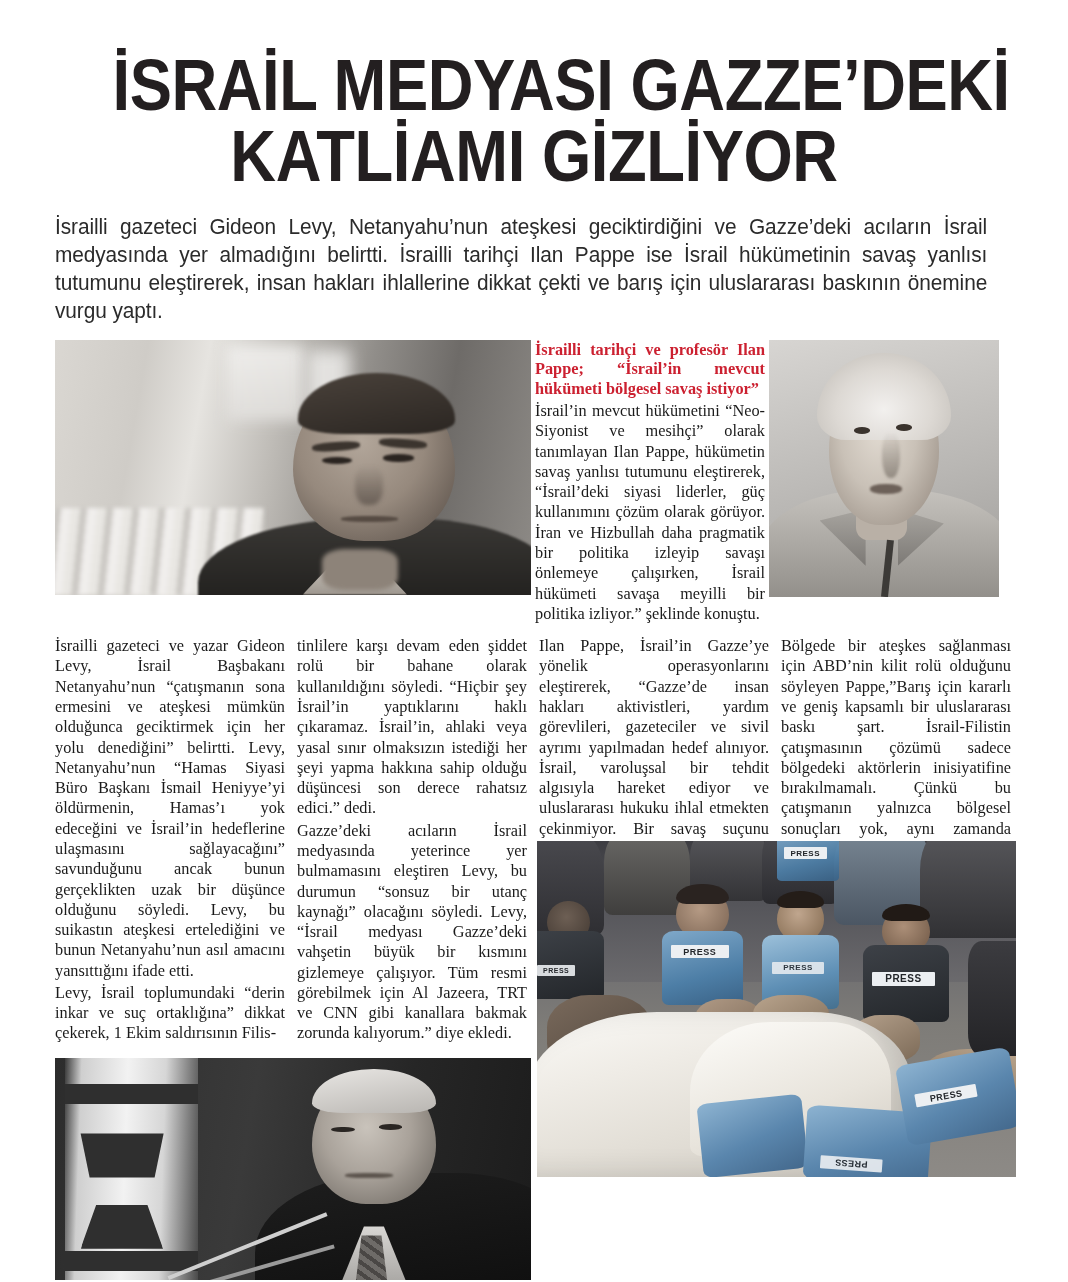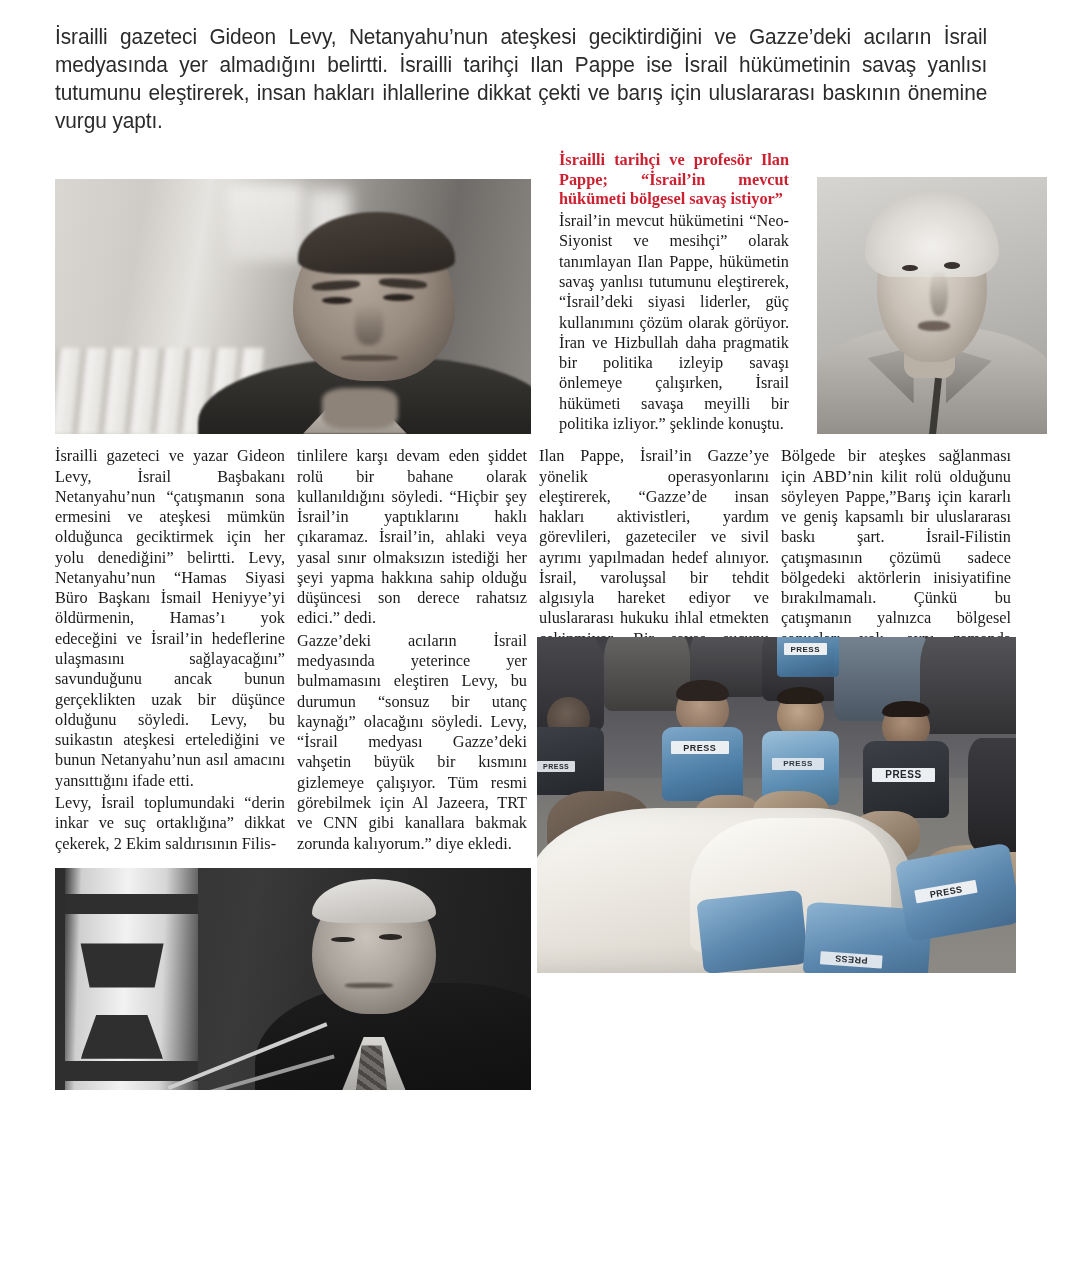--- a/index.html
+++ b/index.html
@@ -51,21 +51,21 @@
     transform-origin: left center;
     letter-spacing: -0.1px;
   }
 
   
   .content {
     position: relative;
     margin: 14px 52px 0 55px;
   }
 
-  .row-top { display: flex; gap: 28px; align-items: flex-end; }
+  .row-top { display: flex; gap: 4px; align-items: flex-start; }
 
   .photo {
     position: relative;
     overflow: hidden;
     background: #888;
     flex: none;
   }
 
   
   .photo-levy { width: 476px; height: 255px; }
@@ -397,20 +397,24 @@
     position: absolute;
     background: linear-gradient(160deg,#8db3d1,#5a86ad 55%,#43688c);
     border-radius: 10%;
   }
 </style>
 </head>
 <body>
 
 <div class="page">
 
+  <h1 class="headline">
+    <span class="headline-line l1">İSRAİL MEDYASI GAZZE’DEKİ</span>
+    <span class="headline-line l2">KATLİAMI GİZLİYOR</span>
+  </h1>
 
   <p class="lead">İsrailli gazeteci Gideon Levy, Netanyahu’nun ateşkesi geciktirdiğini ve Gazze’deki acıların İsrail medyasında yer almadığını belirtti. İsrailli tarihçi Ilan Pappe ise İsrail hükümetinin savaş yanlısı tutumunu eleştirerek, insan hakları ihlallerine dikkat çekti ve barış için uluslararası baskının önemine vurgu yaptı.</p>
 
   <div class="content">
 
     <div class="row-top">
 
       <figure class="photo photo-levy">
         <div class="ph">
           <div class="levy-bg"></div>
@@ -451,21 +455,21 @@
           <div class="pappe-mouth"></div>
           <div class="pappe-strap"></div>
         </div>
       </figure>
     </div>
 
     <div class="cols-bottom">
 
       <div class="col">
         <p>İsrailli gazeteci ve yazar Gideon Levy, İsrail Başbakanı Netanyahu’nun “çatışmanın sona ermesini ve ateşkesi mümkün olduğunca geciktirmek için her yolu denediğini” belirtti. Levy, Netanyahu’nun “Hamas Siyasi Büro Başkanı İsmail Heniyye’yi öldürmenin, Hamas’ı yok edeceğini ve İsrail’in hedeflerine ulaşmasını sağlayacağını” savunduğunu ancak bunun gerçeklikten uzak bir düşünce olduğunu söyledi. Levy, bu suikastın ateşkesi ertelediğini ve bunun Netanyahu’nun asıl amacını yansıttığını ifade etti.</p>
-        <p>Levy, İsrail toplumundaki “derin inkar ve suç ortaklığına” dikkat çekerek, 2 Ekim saldırısının Filis-</p>
+        <p>Levy, İsrail toplumundaki “derin inkar ve suç ortaklığına” dikkat çekerek, 1 Ekim saldırısının Filis-</p>
       </div>
 
       <div class="col">
         <p>tinlilere karşı devam eden şiddet rolü bir bahane olarak kullanıldığını söyledi. “Hiçbir şey İsrail’in yaptıklarını haklı çıkaramaz. İsrail’in, ahlaki veya yasal sınır olmaksızın istediği her şeyi yapma hakkına sahip olduğu düşüncesi son derece rahatsız edici.” dedi.</p>
         <p>Gazze’deki acıların İsrail medyasında yeterince yer bulmamasını eleştiren Levy, bu durumun “sonsuz bir utanç kaynağı” olacağını söyledi. Levy, “İsrail medyası Gazze’deki vahşetin büyük bir kısmını gizlemeye çalışıyor. Tüm resmi görebilmek için Al Jazeera, TRT ve CNN gibi kanallara bakmak zorunda kalıyorum.” diye ekledi.</p>
       </div>
 
       <div class="col">
         <p>Ilan Pappe, İsrail’in Gazze’ye yönelik operasyonlarını eleştirerek, “Gazze’de insan hakları aktivistleri, yardım görevlileri, gazeteciler ve sivil ayrımı yapılmadan hedef alınıyor. İsrail, varoluşsal bir tehdit algısıyla hareket ediyor ve uluslararası hukuku ihlal etmekten çekinmiyor. Bir savaş suçunu diğerinin ardından işlemeye devam ediyor.” ifadelerini kullandı.</p>
       </div>
@@ -491,21 +495,21 @@
           <div class="net-head"></div>
           <div class="net-hair"></div>
           <div class="net-eye-l"></div>
           <div class="net-eye-r"></div>
           <div class="net-mouth"></div>
           <div class="net-mic"></div>
           <div class="net-mic2"></div>
         </div>
       </figure>
 
-      <figure class="photo photo-press" style="position:absolute; right:0; top:487px;">
+      <figure class="photo photo-press" style="position:absolute; right:0; top:501px;">
         <div class="ph">
           <div class="press-bg"></div>
           <div class="press-crowd"></div>
 
           <div class="pf" style="left:-2%;top:-2%;width:16%;height:30%;background:linear-gradient(180deg,#4a4a4f,#2e2e32);"></div>
           <div class="pf" style="left:14%;top:-4%;width:18%;height:26%;background:linear-gradient(180deg,#6b6a68,#3f3e3d);"></div>
           <div class="pf" style="left:32%;top:-4%;width:16%;height:22%;background:linear-gradient(180deg,#5a5a5e,#333336);"></div>
           <div class="pf" style="left:47%;top:-5%;width:16%;height:24%;background:linear-gradient(180deg,#4f4f54,#2b2b2f);"></div>
           <div class="pf" style="left:62%;top:-5%;width:20%;height:30%;background:linear-gradient(180deg,#7c8a97,#4b5663);"></div>
           <div class="pf" style="left:80%;top:-5%;width:22%;height:34%;background:linear-gradient(180deg,#5a5a5e,#313134);"></div>

